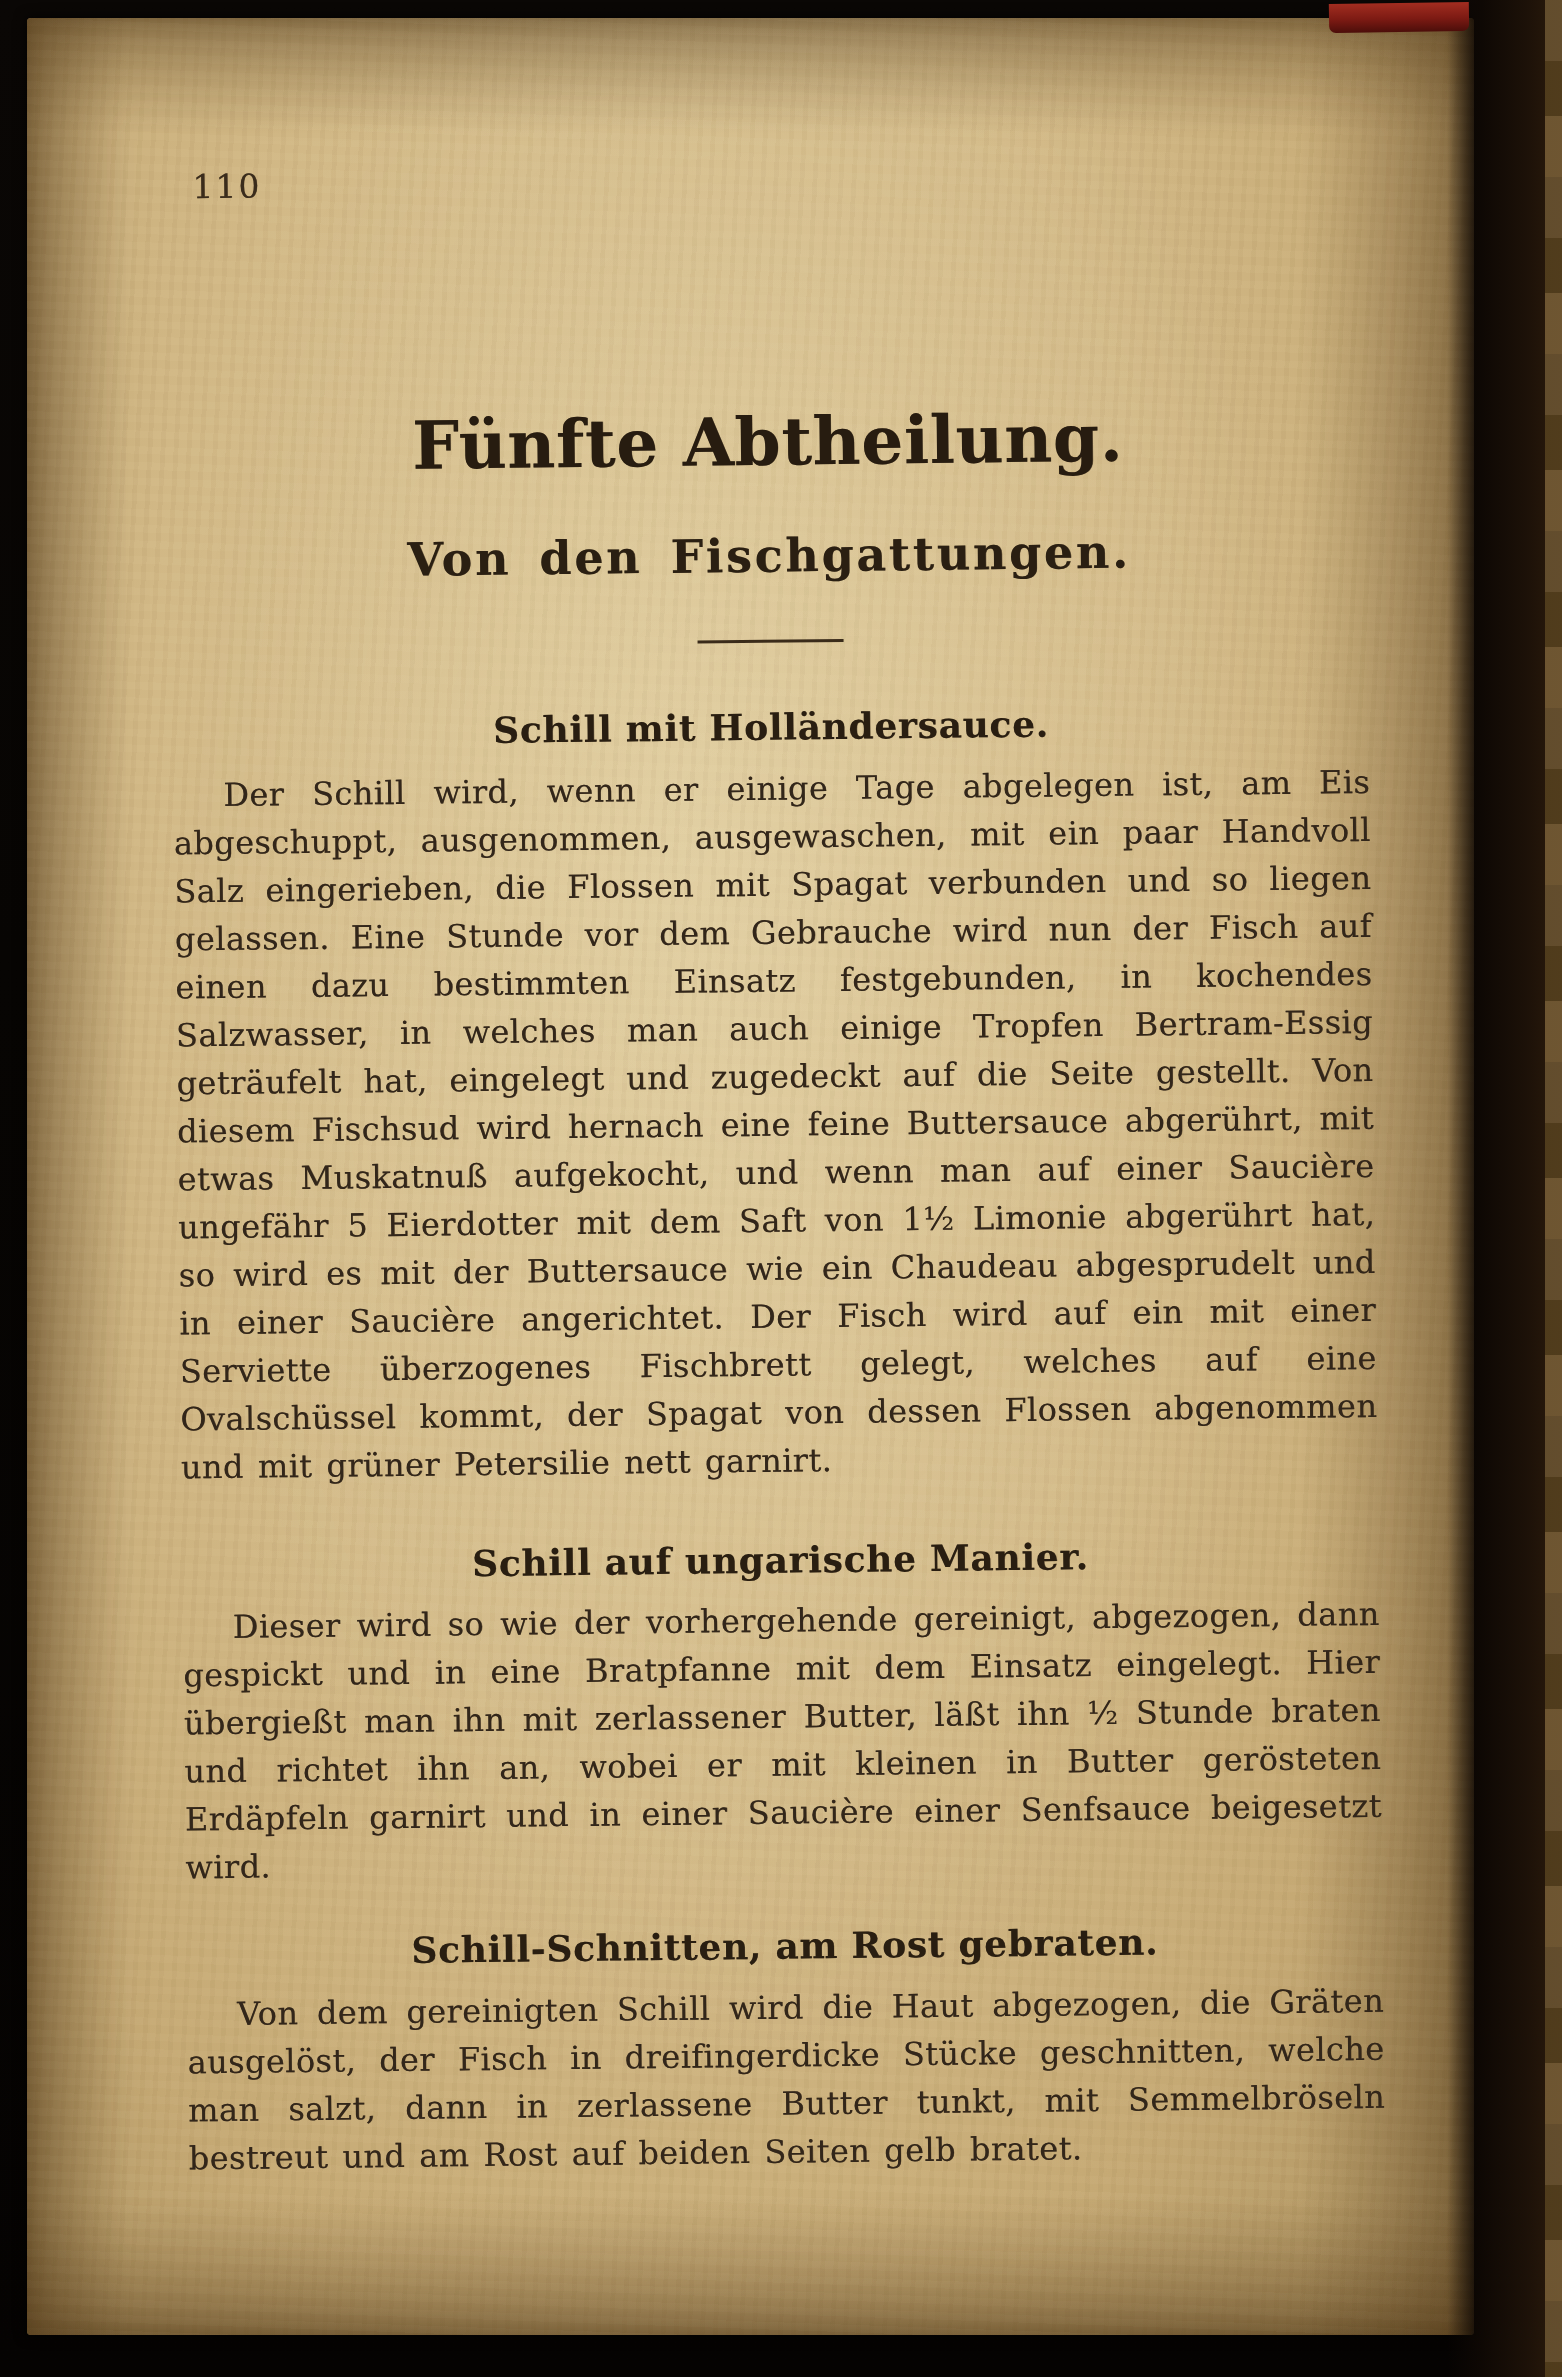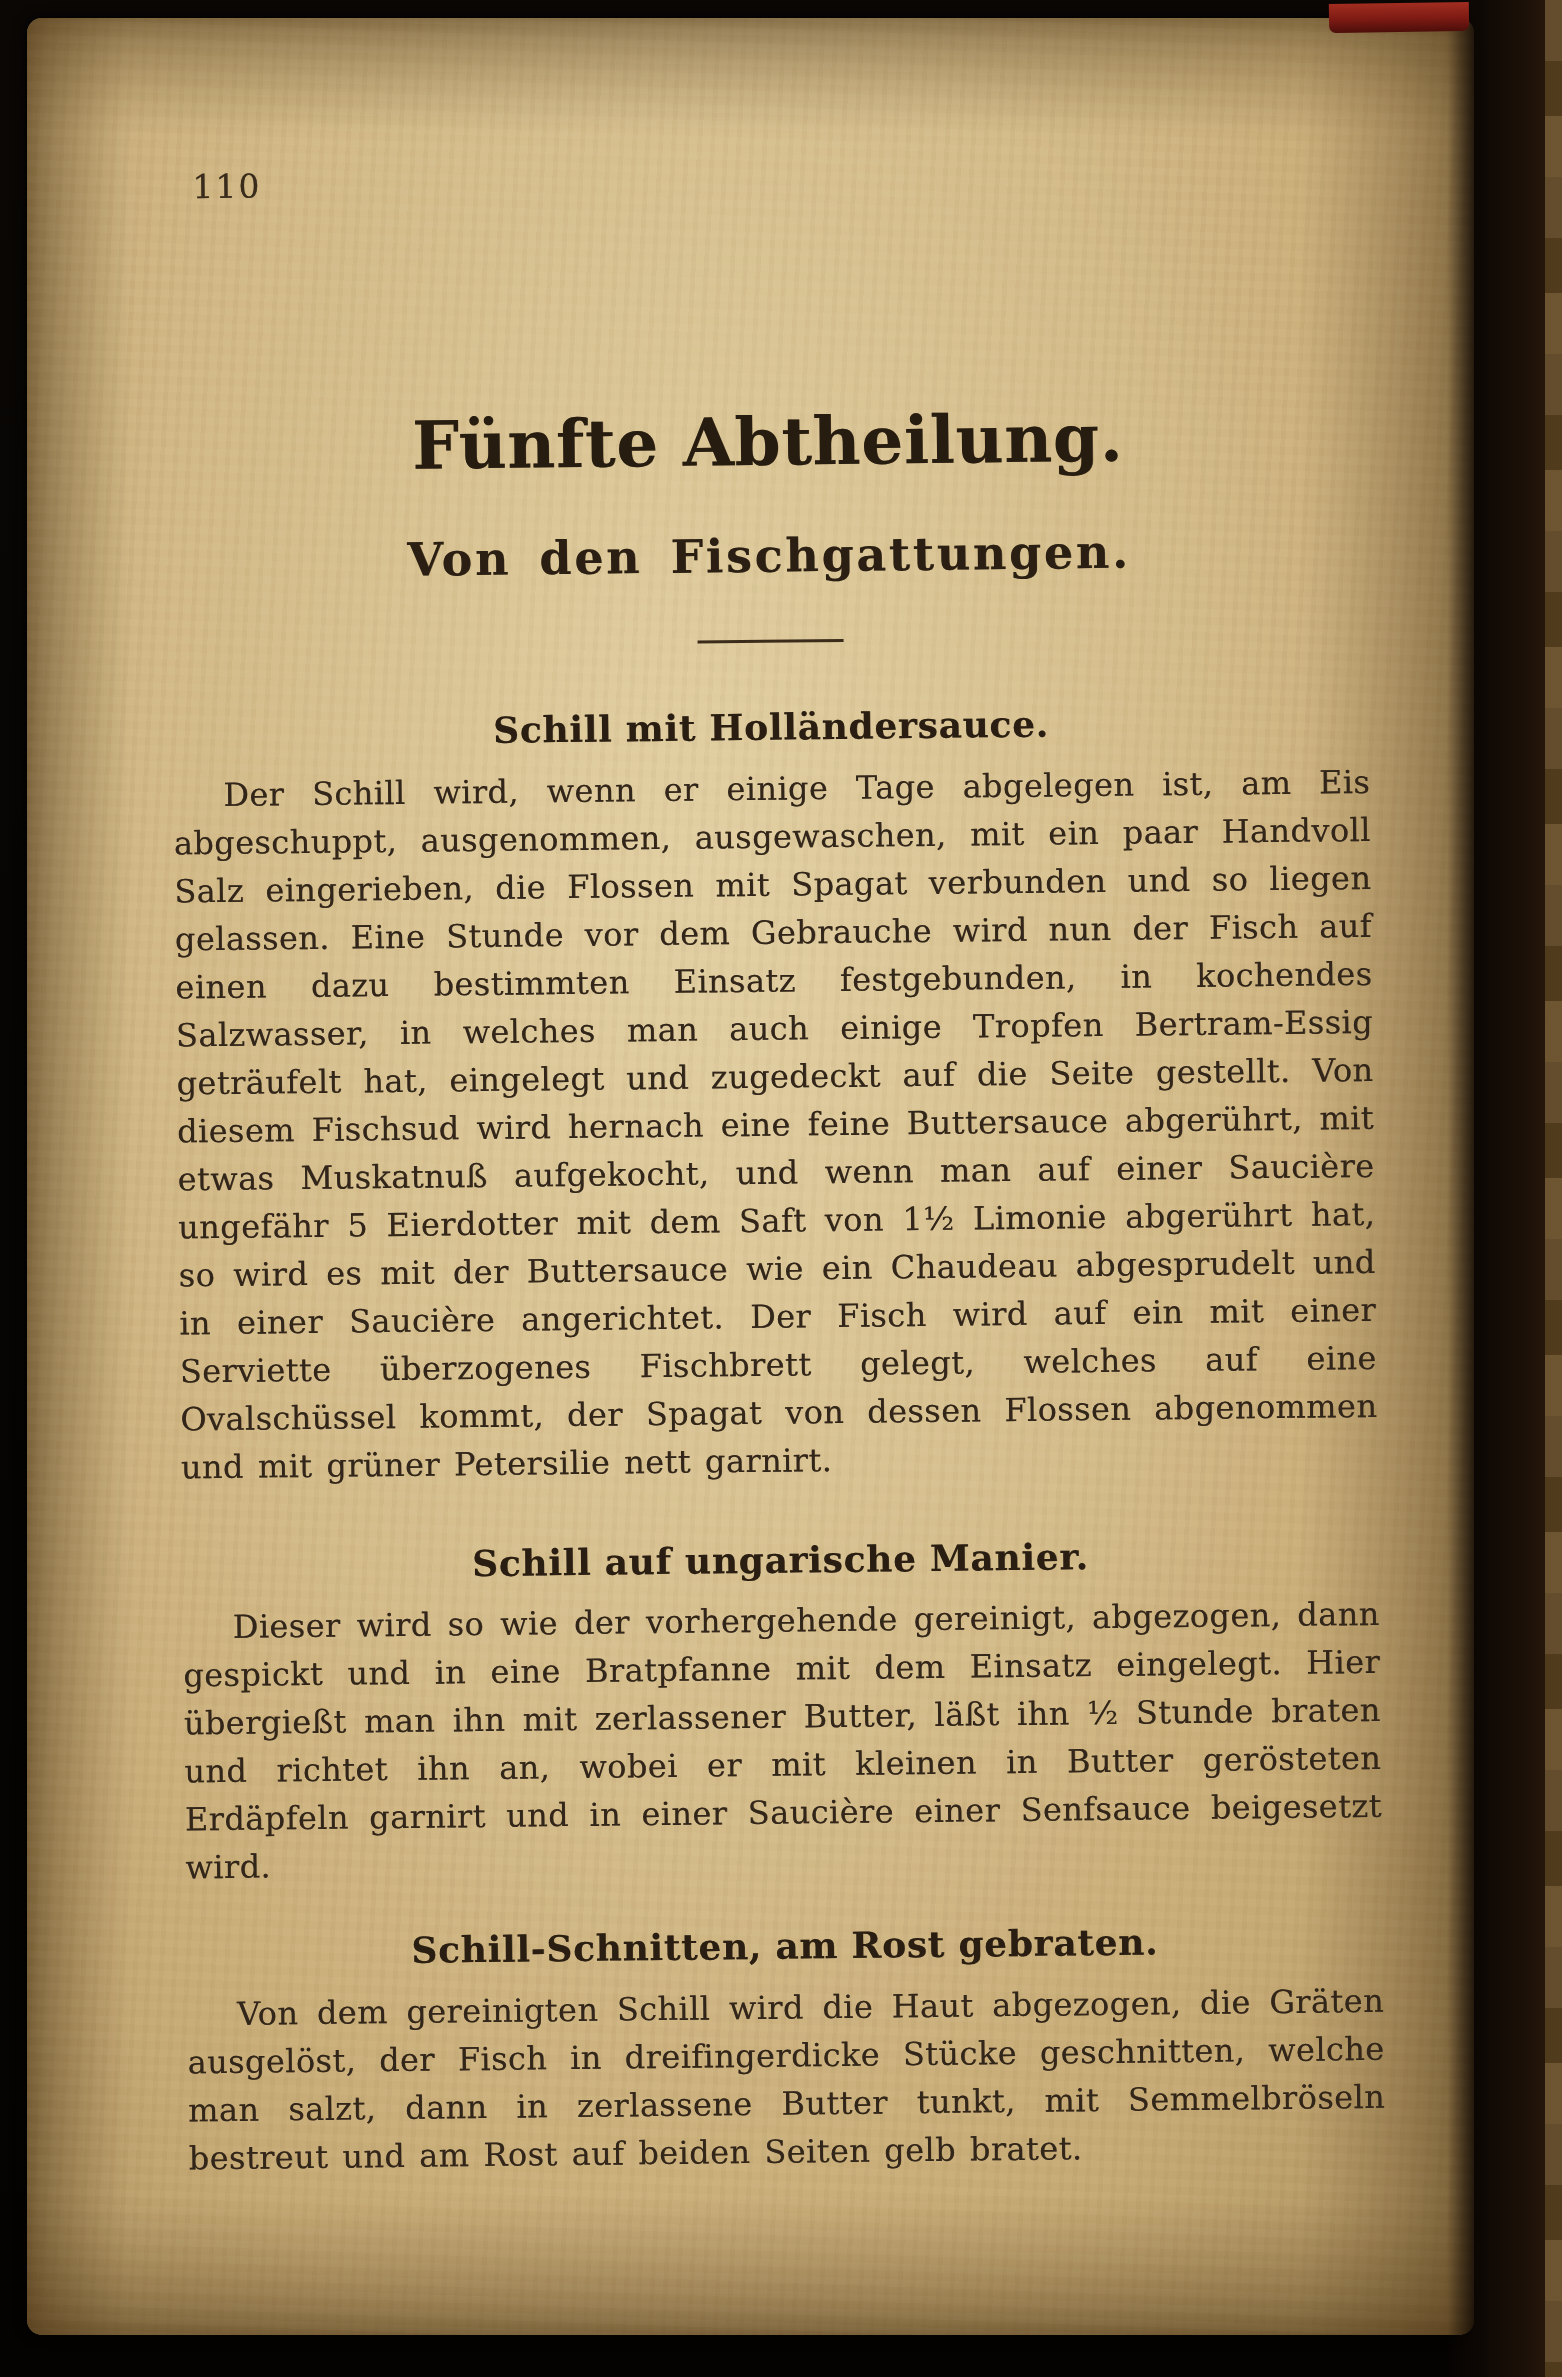--- a/index.html
+++ b/index.html
@@ -40,21 +40,21 @@
     border-radius: 0 0 6.8px 6.8px;
     transform: rotate(-0.8deg);
     z-index: 5;
   }
 
   
   .paper {
     position: absolute;
     left: 27px; top: 17.7px;
     width: 1447px; height: 2317px;
-    border-radius: 15px;
+    border-radius: 4px;
     background: radial-gradient(ellipse at 45% 36%, #ddc99a 0%, #d3ba88 45%, #c5a974 74%, #a78c5a 100%);
     box-shadow:
       inset 0 0 102px rgba(55, 35, 8, 0.50),
       inset 0 0 24px  rgba(55, 35, 8, 0.35),
       0 0 12.3px rgba(0,0,0,.8);
     z-index: 1;
   }
   .paper-texture {
     position: absolute;
     inset: 0;

